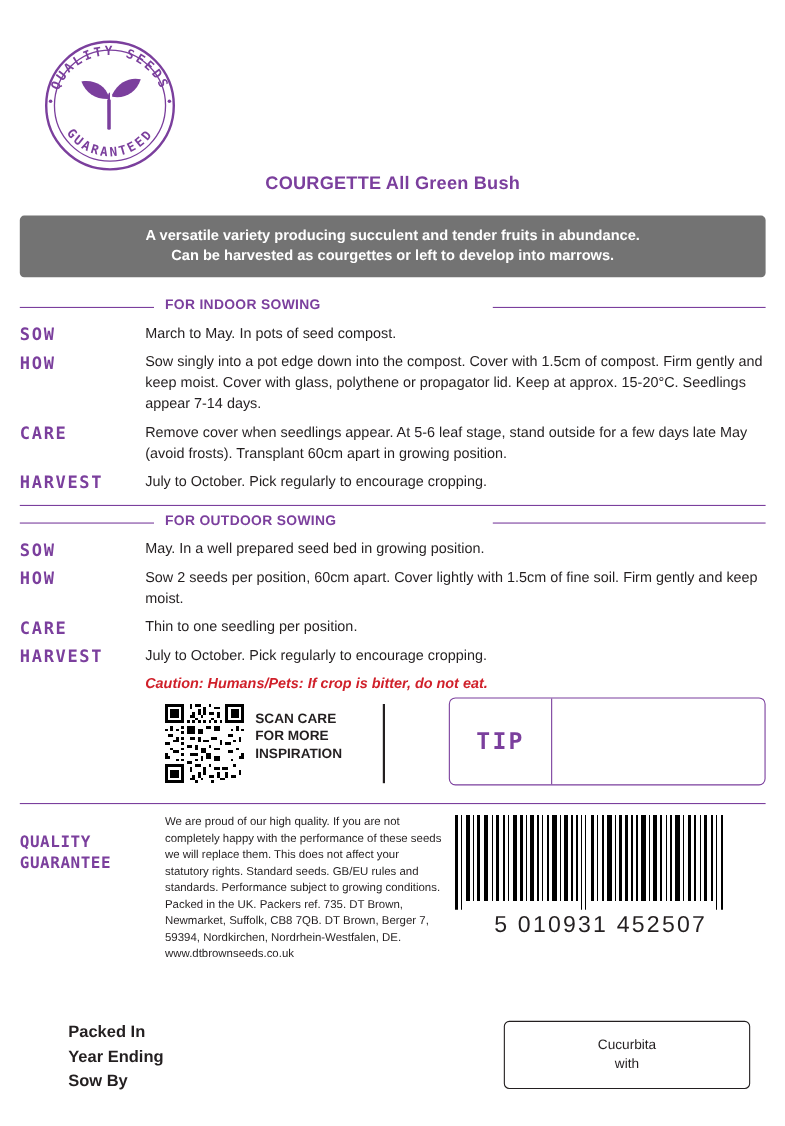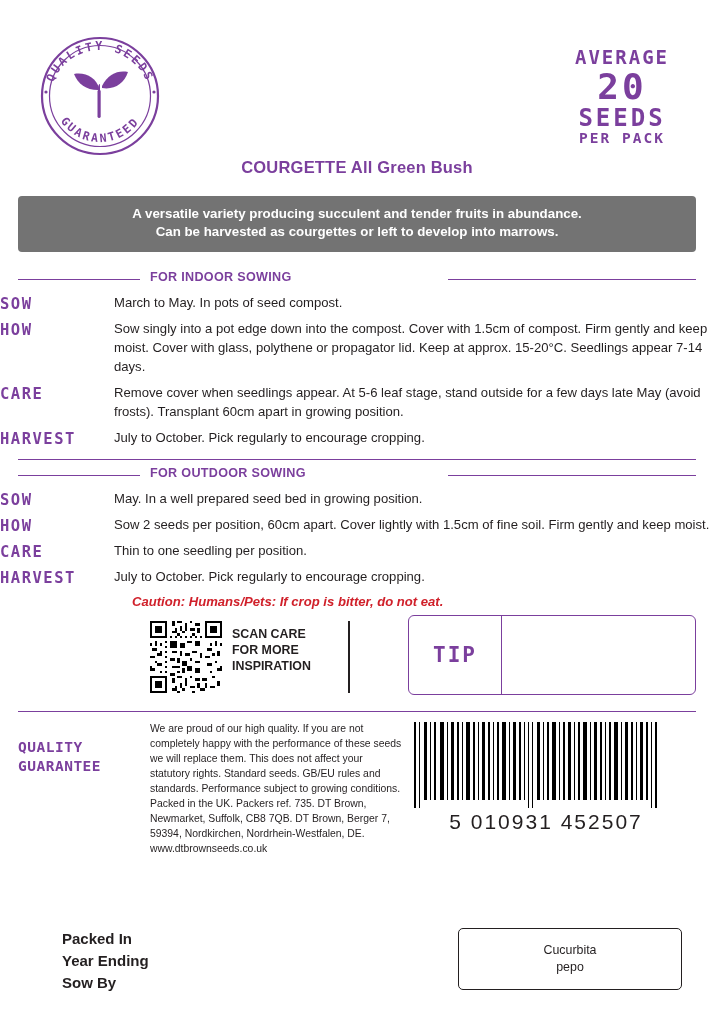--- a/index.html
+++ b/index.html
@@ -108,21 +108,21 @@
     left: 132px;
     top: 2px;
     font-size: 12.6px;
     font-weight: bold;
     color: #7b3f9d;
     letter-spacing: .3px;
     background: #fff;
     padding: 0 6px 0 0;
   }
 
-  .rows { margin: 0 0; }
+  .rows { margin: 0 18px; }
   .row {
     display: flex;
     align-items: flex-start;
     padding: 4px 0 3px 0;
   }
   .row .key {
     width: 114px;
     flex: 0 0 114px;
     color: #7b3f9d;
     font-family: "DejaVu Sans Mono", monospace;
@@ -320,26 +320,20 @@
         <path id="arcBot" d="M 28 64 A 48 48 0 0 0 124 64" fill="none"></path>
         <text font-family="DejaVu Sans Mono, monospace" font-size="11.5" font-weight="bold" fill="#7b3f9d" letter-spacing="2.4">
           <textPath href="#arcBot" startOffset="50%" text-anchor="middle">GUARANTEED</textPath>
         </text>
 
         <circle cx="22" cy="62" r="1.6" fill="#7b3f9d"></circle>
         <circle cx="130" cy="62" r="1.6" fill="#7b3f9d"></circle>
       </svg>
     </div>
 
-    <div class="avg">
-      <div class="l1">AVERAGE</div>
-      <div class="l2">20</div>
-      <div class="l3">SEEDS</div>
-      <div class="l4">PER PACK</div>
-    </div>
 
     <div class="title">COURGETTE All Green Bush</div>
   </div>
 
   <div class="banner">
     <div>A versatile variety producing succulent and tender fruits in abundance.</div>
     <div>Can be harvested as courgettes or left to develop into marrows.</div>
   </div>
 
   <div style="height:72px"></div>
@@ -508,16 +502,16 @@
   </div>
 
   <div class="packed">
     <div>Packed In</div>
     <div>Year Ending</div>
     <div>Sow By</div>
   </div>
 
   <div class="latinbox">
     <div>Cucurbita</div>
-    <div>pepo</div>
+    <div>with</div>
   </div>
 
 </div>
 
 </body></html>

